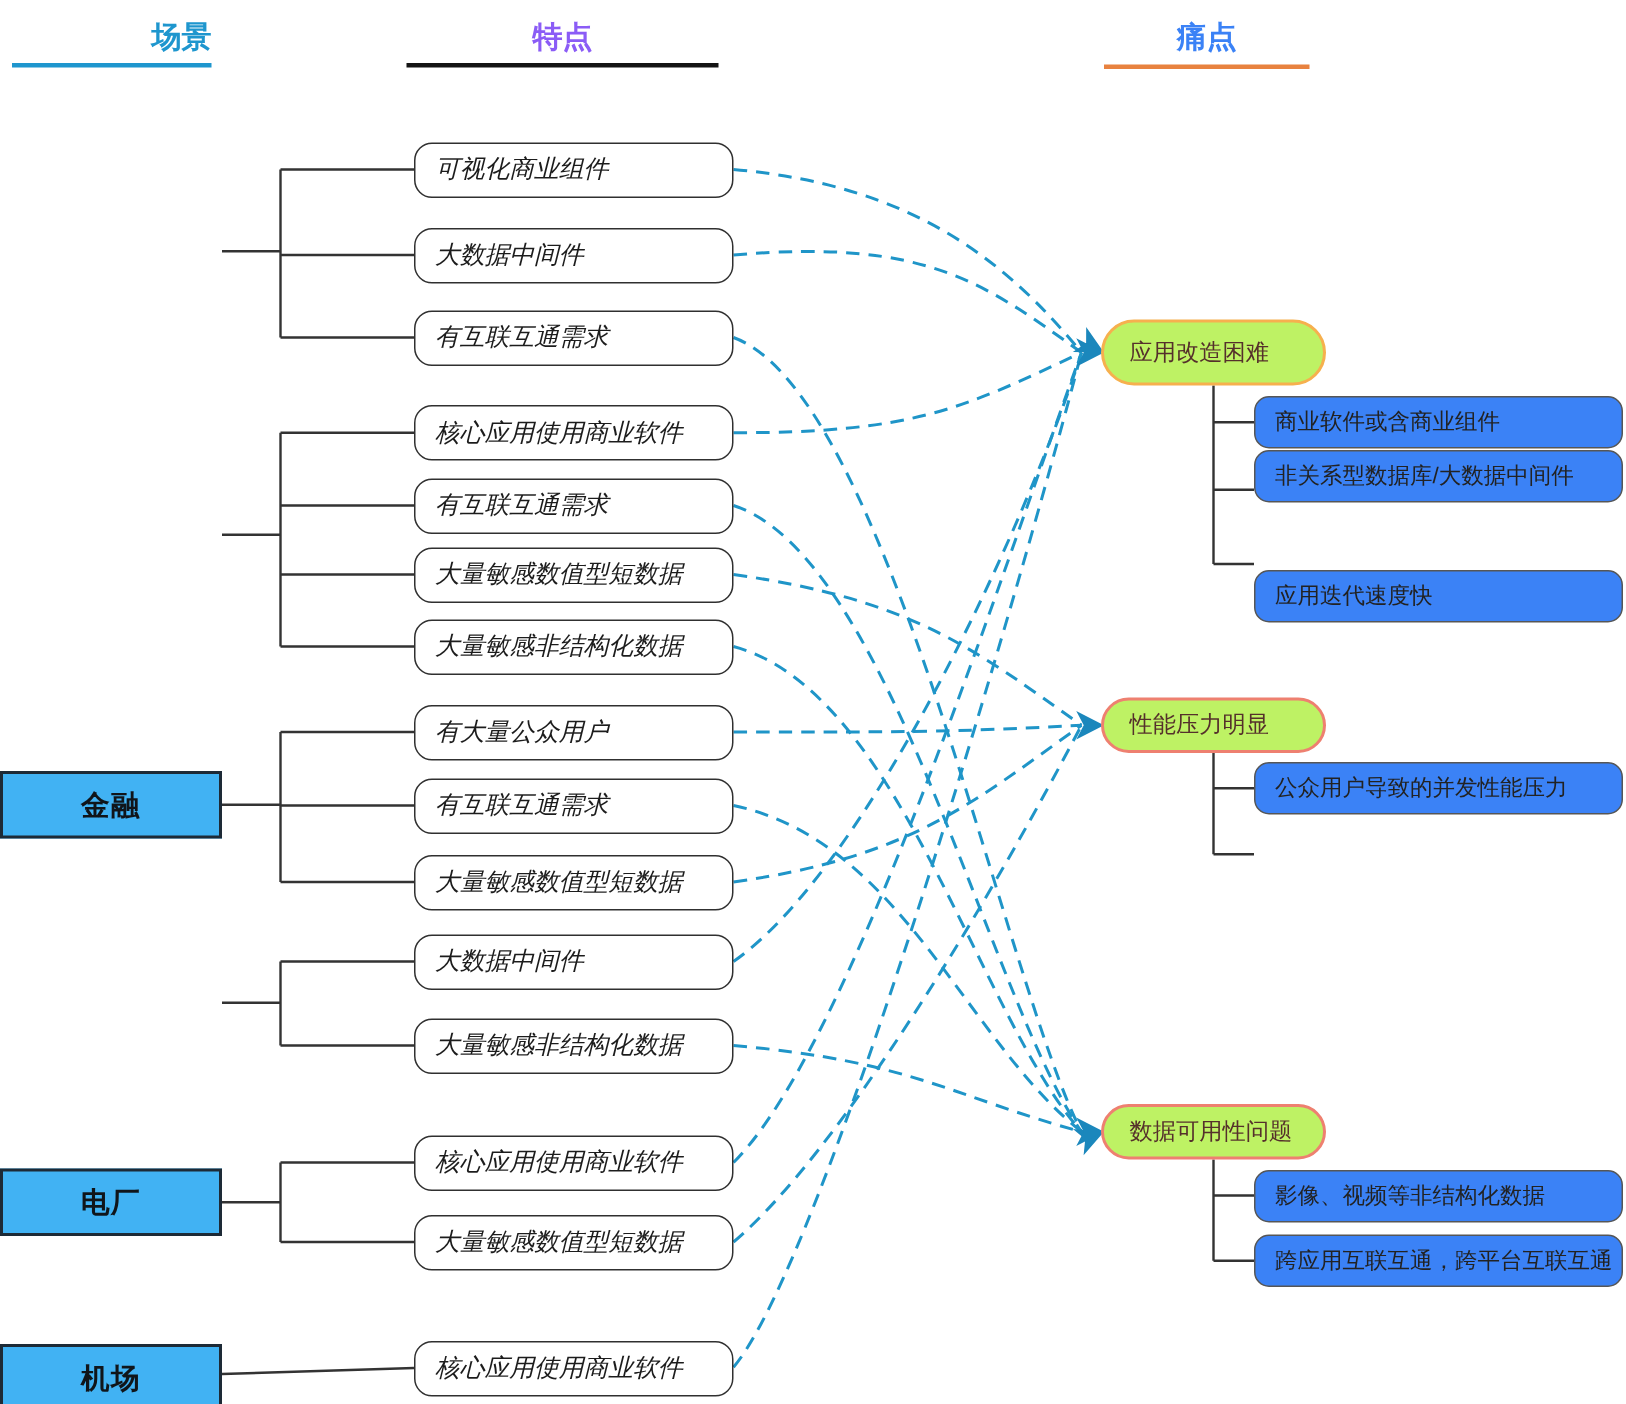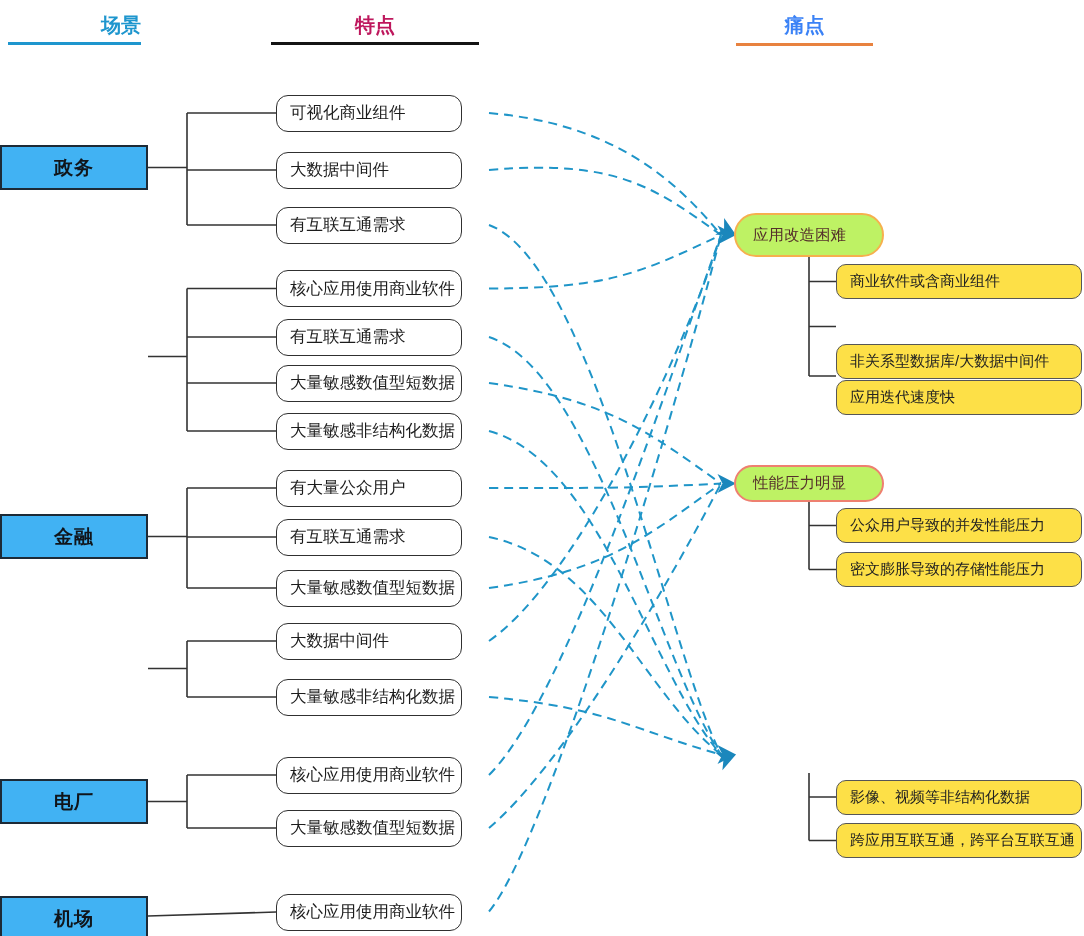--- a/index.html
+++ b/index.html
@@ -14,36 +14,36 @@
   .col-header { position:absolute; text-align:center; font-weight:bold; font-size:20px; line-height:24px; }
   .col-rule { position:absolute; }
 
   .scene-box {
     position:absolute; left:0; width:148px; height:45px;
     background:#41B2F3; border:2px solid #1d2a36;
     display:flex; align-items:center; justify-content:center;
     font-size:19px; font-weight:bold; color:#10151a; letter-spacing:1px;
   }
   .feat-box {
-    position:absolute; left:276px; width:186px; height:37px;
+    position:absolute; left:276px; width:213px; height:37px;
     background:#ffffff; border:1.6px solid #303030; border-radius:12px;
     display:flex; align-items:center; padding-left:13px;
-    font-size:16.5px; color:#1c1c1c;
+    font-size:16.5px; color:#1c1c1c;font-style:italic;
   }
   .pain-box {
     position:absolute; left:734px; width:150px;
     background:#bef264;
     display:flex; align-items:center; padding-left:17px;
     font-size:15.5px; color:#55302B;
   }
   .pain-selected { top:213px; height:44px; border:2.5px solid #F6B04E; border-radius:22px; }
   .pain-normal { height:37px; border:2px solid #EE8070; border-radius:19px; }
   .child-box {
     position:absolute; left:836px; width:246px; height:35px;
-    background:#fde047; border:1.3px solid #565656; border-radius:10px;
+    background:#3b82f6; border:1.3px solid #565656; border-radius:10px;
     display:flex; align-items:center; padding-left:13px;
     font-size:15px; color:#222222;
   }
 </style>
 </head>
 <body>
 
 <div class="canvas">
 
   <svg class="wires" viewBox="0 0 1084 936">
@@ -84,27 +84,26 @@
       <polygon points="736,235 717.5,225.5 722.5,235 717.5,244.5"></polygon>
       <polygon points="736,483.5 717.5,474 722.5,483.5 717.5,493"></polygon>
       <polygon points="736,754.5 717.5,745 722.5,754.5 717.5,764" transform="rotate(-22 736 754.5)"></polygon>
       <polygon points="736,754.5 717.5,745 722.5,754.5 717.5,764"></polygon>
     </g>
   </svg>
 
   <div class="col-header" style="left:8px; top:13px; width:133px; color:#1E96CE;text-align:right;">场景</div>
   <div class="col-rule" style="left:8px; top:42px; width:133px; height:3px; background:#1E96CE;"></div>
 
-  <div class="col-header" style="left:271px; top:13px; width:208px; color:#be185d;">特点</div>
+  <div class="col-header" style="left:271px; top:13px; width:208px; color:#8b5cf6;">特点</div>
   <div class="col-rule" style="left:271px; top:42px; width:208px; height:3px; background:#141414;"></div>
 
   <div class="col-header" style="left:736px; top:13px; width:137px; color:#3b82f6;">痛点</div>
   <div class="col-rule" style="left:736px; top:43px; width:137px; height:2.5px; background:#E8823F;"></div>
 
-  <div class="scene-box" style="top:145px;">政务</div>
   <div class="scene-box" style="top:514px;">金融</div>
   <div class="scene-box" style="top:779px;text-align:center;">电厂</div>
   <div class="scene-box" style="top:896px;">机场</div>
 
   <div class="feat-box" style="top:94.5px;">可视化商业组件</div>
   <div class="feat-box" style="top:151.5px;">大数据中间件</div>
   <div class="feat-box" style="top:206.5px;">有互联互通需求</div>
   <div class="feat-box" style="top:270px;">核心应用使用商业软件</div>
   <div class="feat-box" style="top:318.5px;">有互联互通需求</div>
   <div class="feat-box" style="top:364.5px;">大量敏感数值型短数据</div>
@@ -113,22 +112,22 @@
   <div class="feat-box" style="top:518.5px;">有互联互通需求</div>
   <div class="feat-box" style="top:569.5px;">大量敏感数值型短数据</div>
   <div class="feat-box" style="top:622.5px;">大数据中间件</div>
   <div class="feat-box" style="top:678.5px;">大量敏感非结构化数据</div>
   <div class="feat-box" style="top:756.5px;">核心应用使用商业软件</div>
   <div class="feat-box" style="top:809.5px;">大量敏感数值型短数据</div>
   <div class="feat-box" style="top:893.5px;">核心应用使用商业软件</div>
 
   <div class="pain-box pain-selected">应用改造困难</div>
   <div class="pain-box pain-normal" style="top:465px;">性能压力明显</div>
+  <div class="pain-box pain-normal" style="top:736px;">数据可用性问题</div>
 
   <div class="child-box" style="top:264px;">商业软件或含商业组件</div>
-  <div class="child-box" style="top:300px;margin-top:44px;">非关系型数据库/大数据中间件</div>
+  <div class="child-box" style="top:300px;">非关系型数据库/大数据中间件</div>
   <div class="child-box" style="top:364px;margin-top:16px;">应用迭代速度快</div>
   <div class="child-box" style="top:508px;">公众用户导致的并发性能压力</div>
-  <div class="child-box" style="top:552px;">密文膨胀导致的存储性能压力</div>
   <div class="child-box" style="top:779.5px;">影像、视频等非结构化数据</div>
   <div class="child-box" style="top:823px;">跨应用互联互通，跨平台互联互通</div>
 
 </div>
 
 </body></html>

